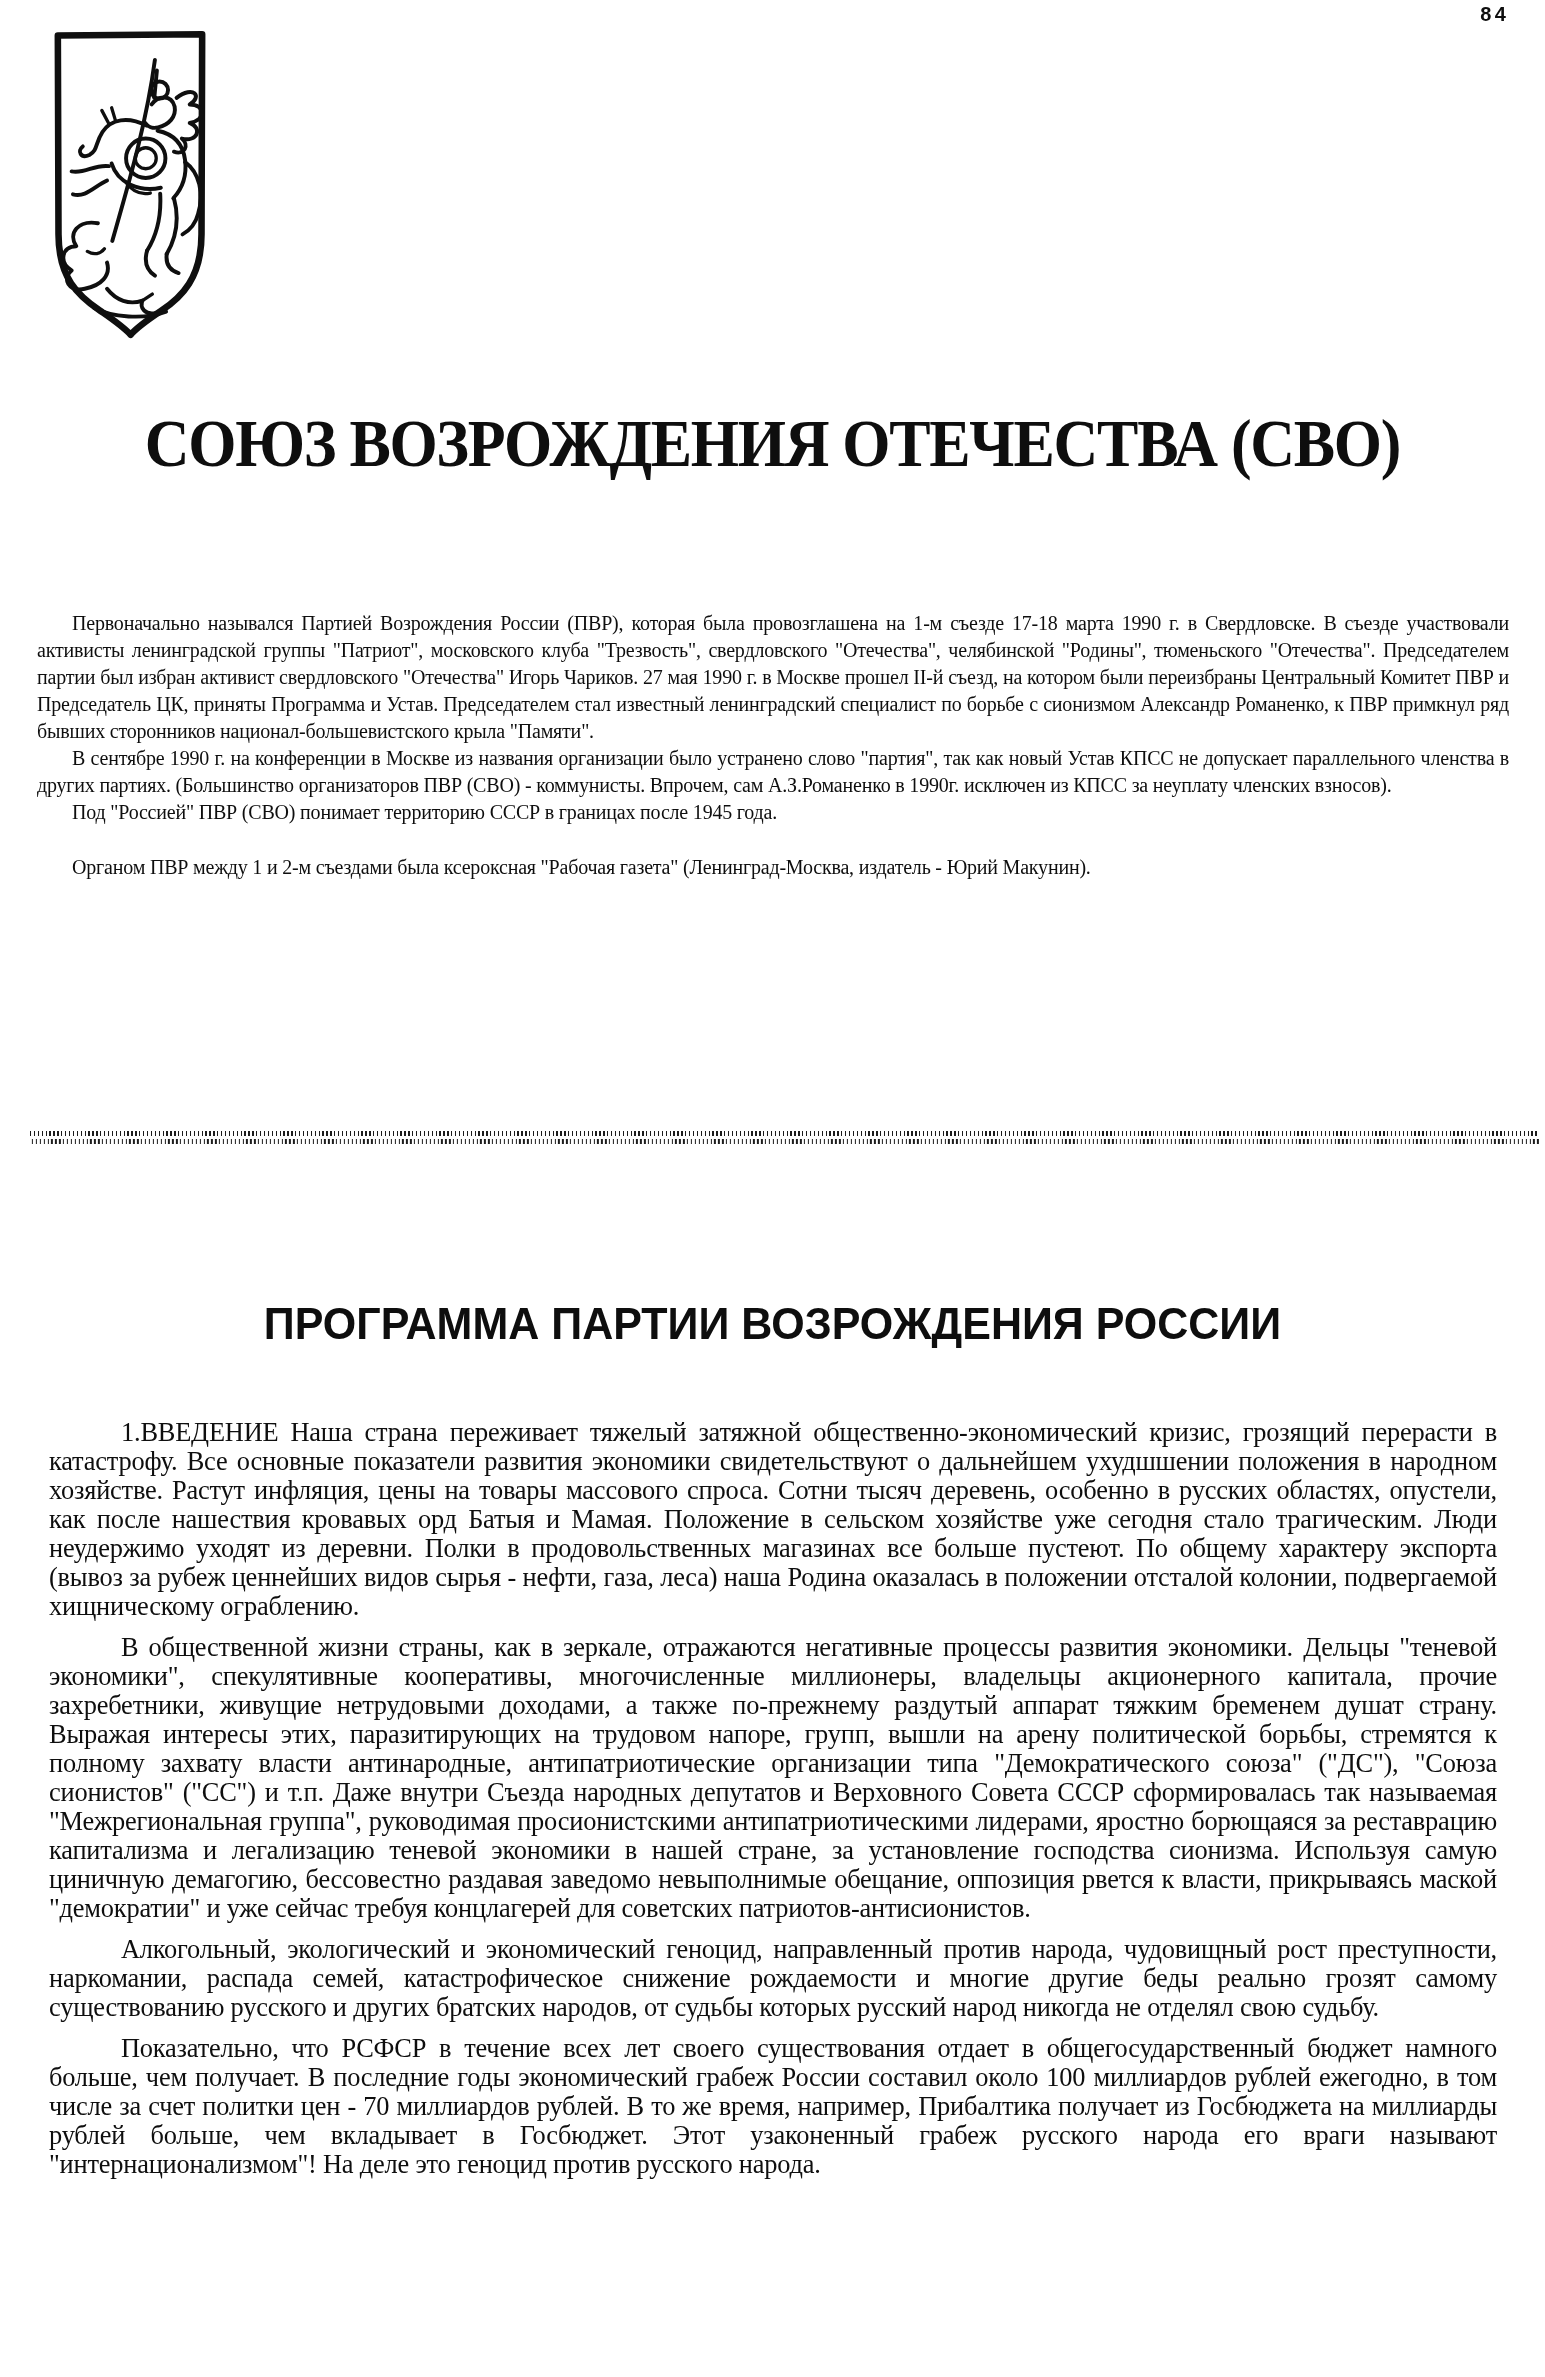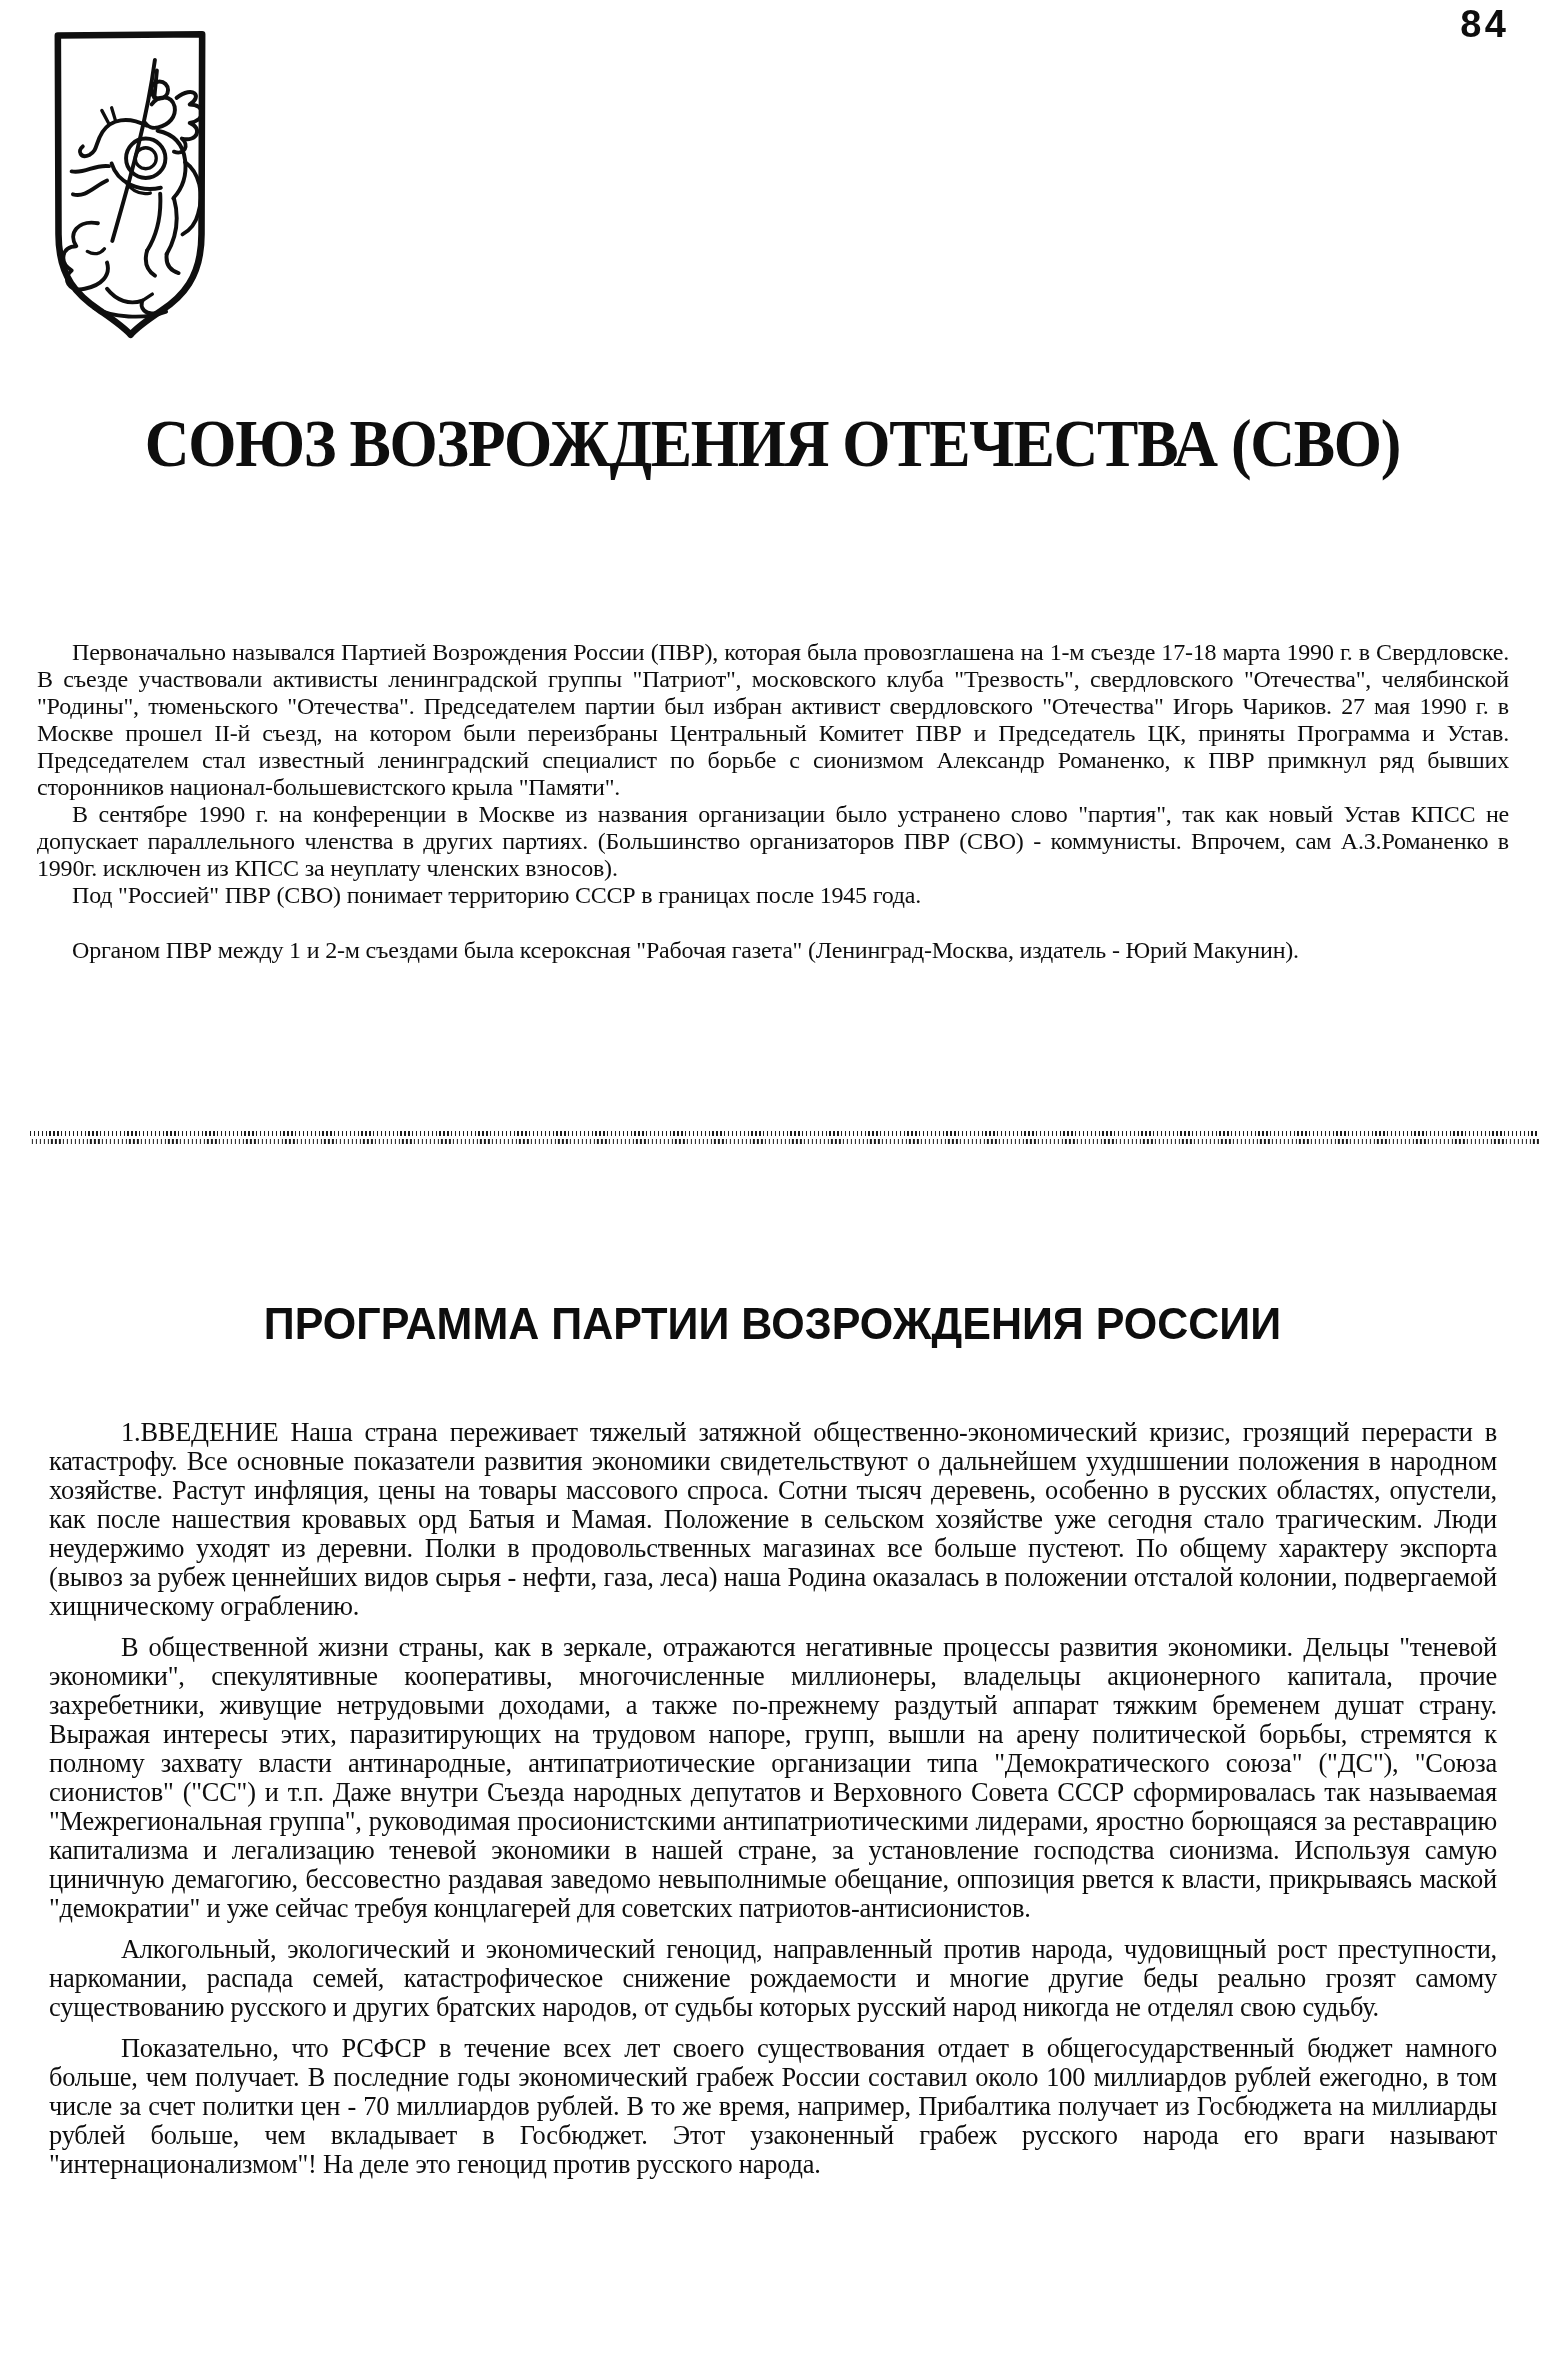--- a/index.html
+++ b/index.html
@@ -8,36 +8,36 @@
     width:1545px;height:2377px;
     margin:0 auto;
     background:#ffffff;
     color:#0e0e0e;
     font-family:"Liberation Serif", serif;
     overflow:hidden;
   }
   .page-number{
     position:absolute;top:2.6px;right:36px;
     font-family:"Liberation Sans", sans-serif;
-    font-weight:700;font-size:38px;letter-spacing:3.2px;
+    font-weight:700;font-size:20px;letter-spacing:3.2px;
   }
   .emblem{position:absolute;top:26px;left:48px;width:164px;height:317px;}
   .emblem .icon{display:block;width:100%;height:100%;}
   .emblem svg{width:100%;height:100%;}
   .main-title{
     position:absolute;top:406px;left:0;width:100%;margin:0;
     text-align:center;
     font-family:"Liberation Serif", serif;
     font-weight:700;font-size:62px;letter-spacing:-1.3px;
     transform:scaleY(1.08);transform-origin:center top;
     white-space:nowrap;
   }
   .history{
-    position:absolute;top:639px;left:37px;width:1472px;
-    font-size:24px;line-height:27px;
+    position:absolute;top:610px;left:37px;width:1472px;
+    font-size:20px;line-height:27px;
     text-align:justify;letter-spacing:-0.2px;
   }
   .history p{margin:0;text-indent:35px;}
   .history p.gap{margin-top:28px;}
   .divider{position:absolute;top:1131px;left:30px;width:1509px;height:14px;}
   .divider .row{
     height:5.2px;
     background:repeating-linear-gradient(90deg,#1c1c1c 0 1.3px,transparent 1.3px 3.9px);
   }
   .divider .row + .row{margin-top:2.6px;background-position:1.9px 0;}

